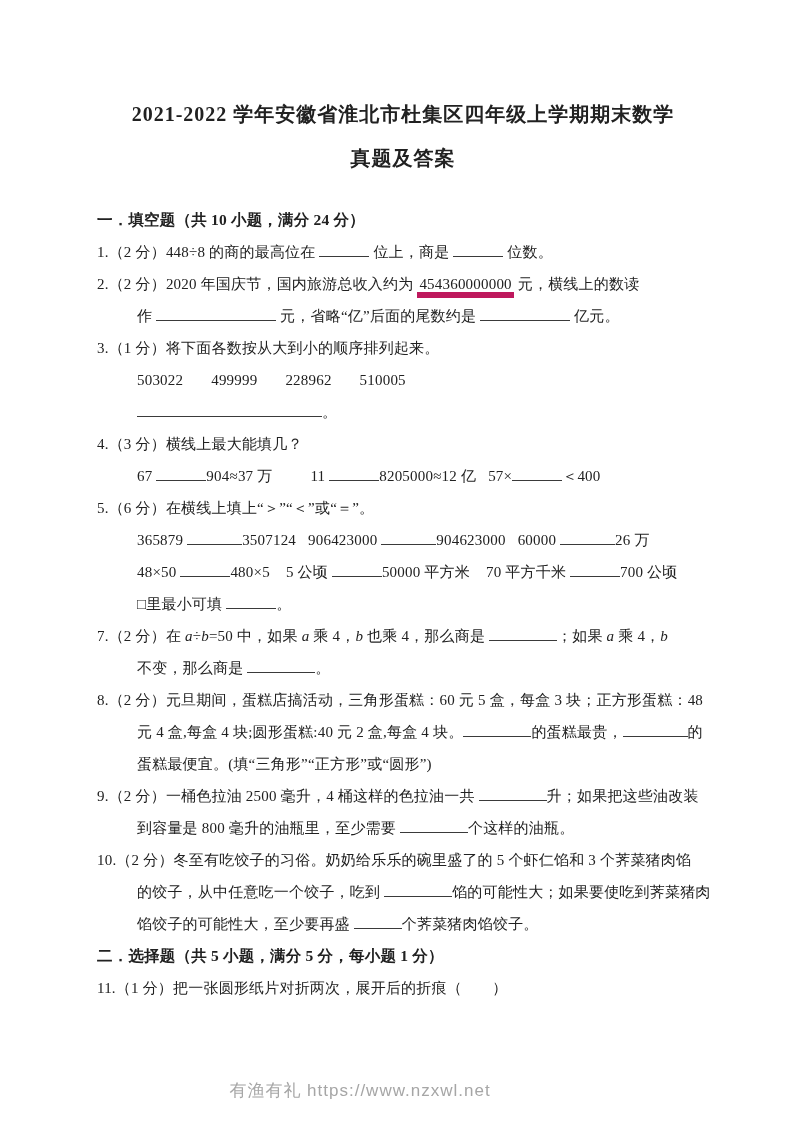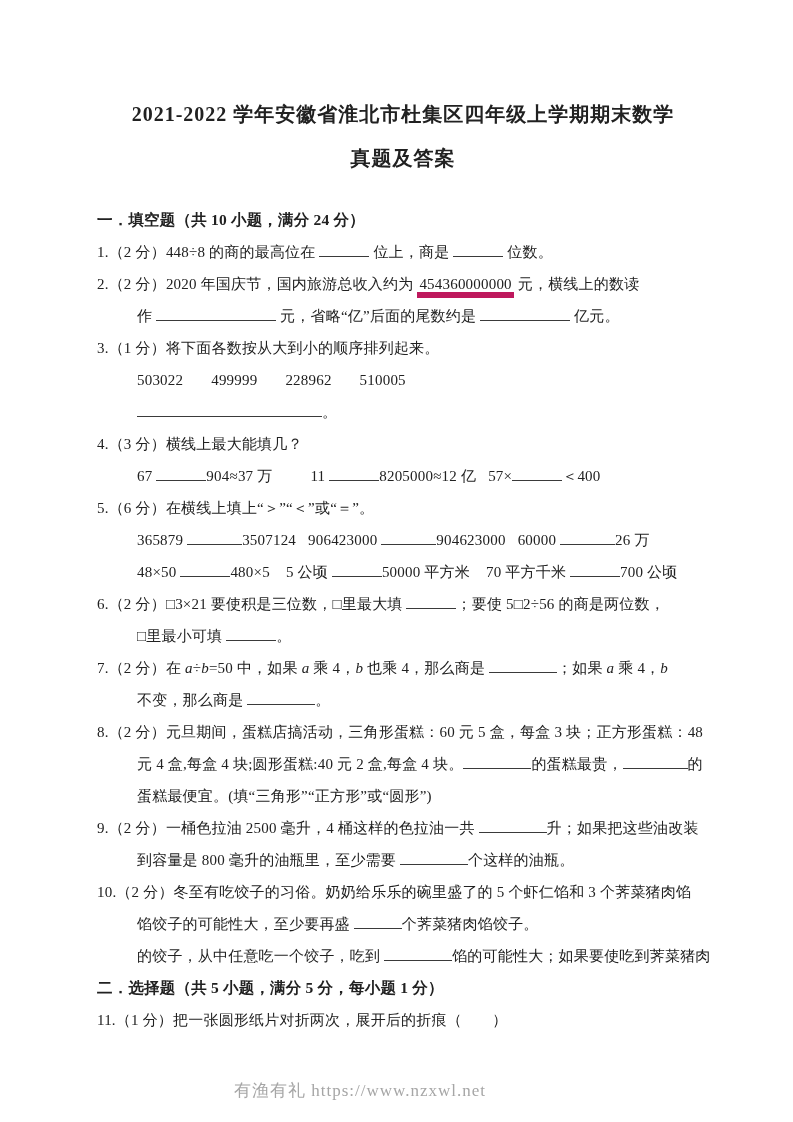--- a/index.html
+++ b/index.html
@@ -17,21 +17,21 @@
   .line { height:32px; line-height:32px; font-size:15px; white-space:nowrap; letter-spacing:0.2px; }
   .line.indent { padding-left:40px; }
   .line.bold { font-weight:bold; font-size:15.5px; }
   .blank { display:inline-block; border-bottom:1px solid #3a3a3a; height:13px; }
   .sp { display:inline-block; height:1px; }
   .it { font-style:italic; }
   .ul { border-bottom:6px solid #be185d; padding:0 2px;text-align:center; }
   .footer {
     position:absolute; bottom:20px; left:0; width:100%;
     text-align:center; color:#a6a6a6; font-size:17px;
-    font-family:Liberation Serif, serif; letter-spacing:1px;
+    font-family:Liberation Sans, sans-serif; letter-spacing:1px;
   }
 </style>
 </head>
 <body>
 
 <div class="page">
   <div class="content">
     <div class="title">
       <div>2021-2022 学年安徽省淮北市杜集区四年级上学期期末数学</div>
       <div>真题及答案</div>
@@ -42,30 +42,29 @@
         <div class="line"><span>2.（2 分）2020 年国庆节，国内旅游总收入约为 </span><span class="ul">454360000000</span><span> 元，横线上的数读</span></div>
         <div class="line indent"><span>作 </span><span class="blank" style="width: 120px;"></span><span> 元，省略“亿”后面的尾数约是 </span><span class="blank" style="width: 90px;"></span><span> 亿元。</span></div>
         <div class="line"><span>3.（1 分）将下面各数按从大到小的顺序排列起来。</span></div>
         <div class="line indent"><span>503022</span><span class="sp" style="width: 28px;"></span><span>499999</span><span class="sp" style="width: 28px;"></span><span>228962</span><span class="sp" style="width: 28px;"></span><span>510005</span></div>
         <div class="line indent"><span class="blank" style="width: 185px;"></span><span>。</span></div>
         <div class="line"><span>4.（3 分）横线上最大能填几？</span></div>
         <div class="line indent"><span>67 </span><span class="blank" style="width: 50px;"></span><span>904≈37 万</span><span class="sp" style="width: 38px;"></span><span>11 </span><span class="blank" style="width: 50px;"></span><span>8205000≈12 亿</span><span class="sp" style="width: 12px;"></span><span>57×</span><span class="blank" style="width: 50px;"></span><span>＜400</span></div>
         <div class="line"><span>5.（6 分）在横线上填上“＞”“＜”或“＝”。</span></div>
         <div class="line indent"><span>365879 </span><span class="blank" style="width: 55px;"></span><span>3507124</span><span class="sp" style="width: 12px;"></span><span>906423000 </span><span class="blank" style="width: 55px;"></span><span>904623000</span><span class="sp" style="width: 12px;"></span><span>60000 </span><span class="blank" style="width: 55px;"></span><span>26 万</span></div>
         <div class="line indent"><span>48×50 </span><span class="blank" style="width: 50px;"></span><span>480×5</span><span class="sp" style="width: 16px;"></span><span>5 公顷 </span><span class="blank" style="width: 50px;"></span><span>50000 平方米</span><span class="sp" style="width: 16px;"></span><span>70 平方千米 </span><span class="blank" style="width: 50px;"></span><span>700 公顷</span></div>
-        <div class="line"><span>6.（2 分）□3×21 要使积是三位数，□里最大填 </span><span class="blank" style="width: 50px;"></span><span>；要使 5□2÷56 的商是两位数，</span></div>
         <div class="line indent"><span>□里最小可填 </span><span class="blank" style="width: 50px;"></span><span>。</span></div>
         <div class="line"><span>7.（2 分）在 </span><span class="it">a</span><span>÷</span><span class="it">b</span><span>=50 中，如果 </span><span class="it">a</span><span> 乘 4，</span><span class="it">b</span><span> 也乘 4，那么商是 </span><span class="blank" style="width: 68px;"></span><span>；如果 </span><span class="it">a</span><span> 乘 4，</span><span class="it">b</span></div>
         <div class="line indent"><span>不变，那么商是 </span><span class="blank" style="width: 68px;"></span><span>。</span></div>
         <div class="line"><span>8.（2 分）元旦期间，蛋糕店搞活动，三角形蛋糕：60 元 5 盒，每盒 3 块；正方形蛋糕：48</span></div>
         <div class="line indent"><span>元 4 盒,每盒 4 块;圆形蛋糕:40 元 2 盒,每盒 4 块。</span><span class="blank" style="width: 68px;"></span><span>的蛋糕最贵，</span><span class="blank" style="width: 65px;"></span><span>的</span></div>
         <div class="line indent"><span>蛋糕最便宜。(填“三角形”“正方形”或“圆形”)</span></div>
         <div class="line"><span>9.（2 分）一桶色拉油 2500 毫升，4 桶这样的色拉油一共 </span><span class="blank" style="width: 68px;"></span><span>升；如果把这些油改装</span></div>
         <div class="line indent"><span>到容量是 800 毫升的油瓶里，至少需要 </span><span class="blank" style="width: 68px;"></span><span>个这样的油瓶。</span></div>
         <div class="line"><span>10.（2 分）冬至有吃饺子的习俗。奶奶给乐乐的碗里盛了的 5 个虾仁馅和 3 个荠菜猪肉馅</span></div>
+        <div class="line indent"><span>的饺子，从中任意吃一个饺子，吃到 </span><span class="blank" style="width: 68px;"></span><span>馅的可能性大；如果要使吃到荠菜猪肉</span></div>
         <div class="line indent"><span>馅饺子的可能性大，至少要再盛 </span><span class="blank" style="width: 48px;"></span><span>个荠菜猪肉馅饺子。</span></div>
-        <div class="line indent"><span>的饺子，从中任意吃一个饺子，吃到 </span><span class="blank" style="width: 68px;"></span><span>馅的可能性大；如果要使吃到荠菜猪肉</span></div>
         <div class="line bold"><span>二．选择题（共 5 小题，满分 5 分，每小题 1 分）</span></div>
         <div class="line"><span>11.（1 分）把一张圆形纸片对折两次，展开后的折痕（　　）</span></div>
       </div>
   </div>
   <div class="footer">有渔有礼 https://www.nzxwl.net</div>
 </div>
 
 </body></html>

